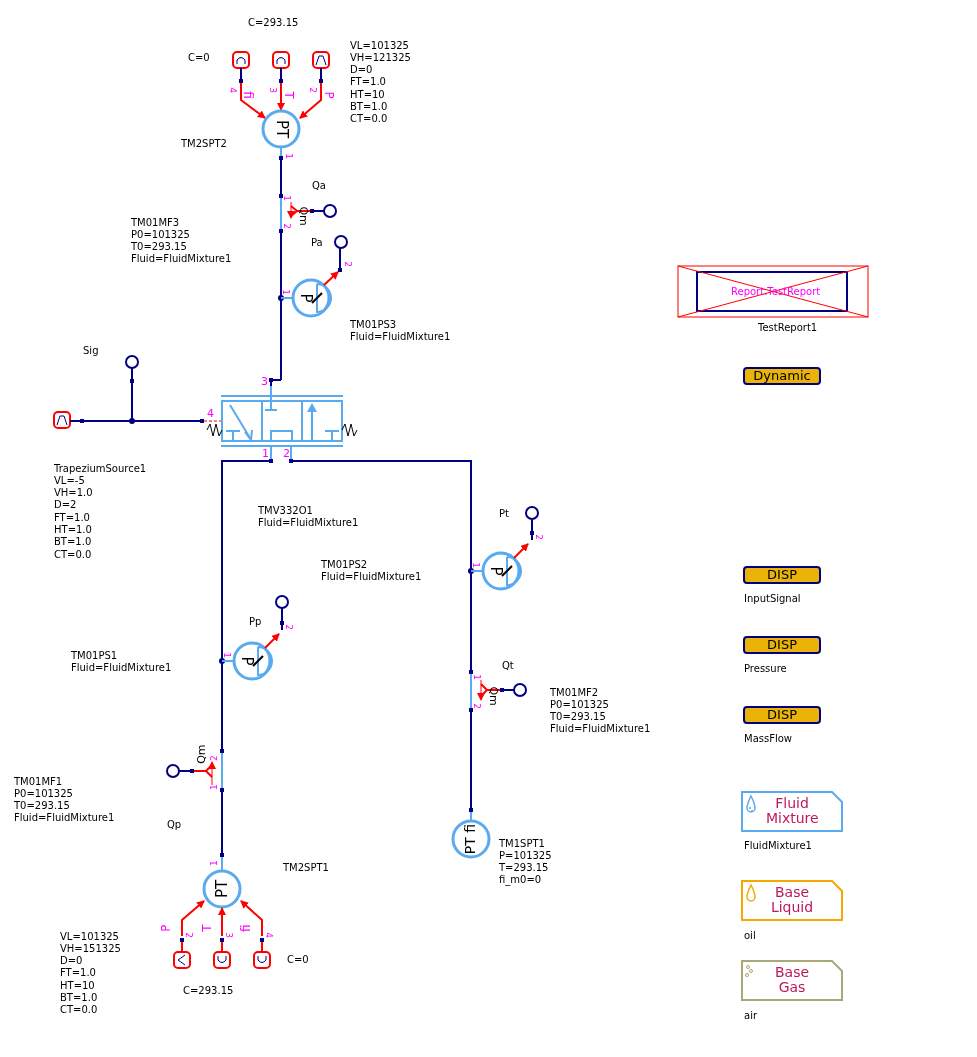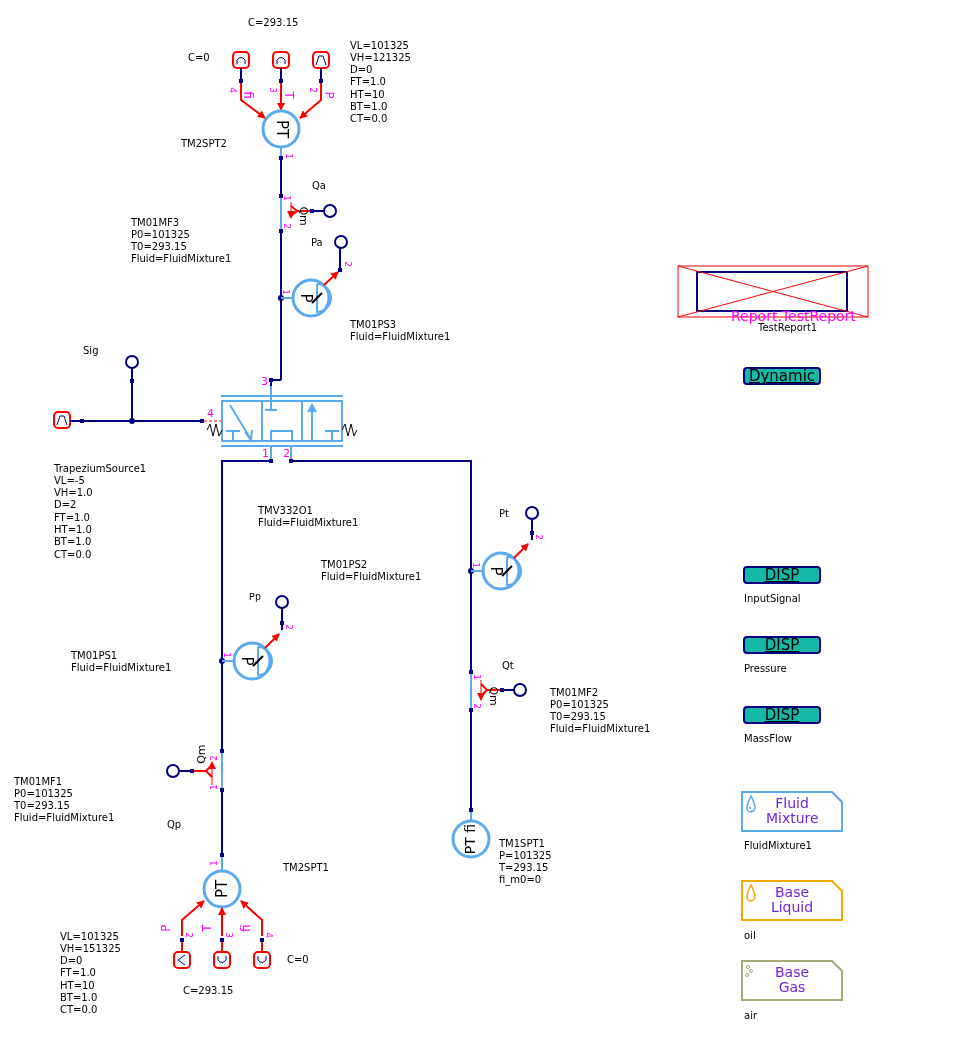--- a/index.html
+++ b/index.html
@@ -2,23 +2,23 @@
 <html><head>
 <meta charset="utf-8">
 <style>
   html, body { margin:0; padding:0; background:#ffffff; }
   #canvas { position:relative; width:977px; height:1057px; background:#ffffff; overflow:hidden;
     font-family:"DejaVu Sans", sans-serif; font-size:10px; color:#000; }
   svg#wires { position:absolute; left:0; top:0; }
   .lbl { position:absolute; font-family:"DejaVu Sans", sans-serif; font-size:10px; line-height:12.3px; color:#000; white-space:pre; }
   .mag { color:#ff00ff; }
   .dispbox { position:absolute; border:2px solid #000080; border-radius:4px; width:74px; height:14px;
-    font-size:15px; text-align:center; line-height:14px; background:#14b8a6;text-decoration:underline; }
+    font-size:13px; text-align:center; line-height:14px; background:#eab308; }
   .fluidbox { position:absolute; width:100px; height:40px; }
-  .fluidtxt { position:absolute; left:24px; top:2px; font-size:14px; line-height:15px; color:#6d28d9; text-align:center; width:52px; }
+  .fluidtxt { position:absolute; left:24px; top:2px; font-size:14px; line-height:15px; color:#be185d; text-align:center; width:52px; }
 </style>
 </head>
 <body>
 
 <div id="canvas">
 
 <svg id="wires" width="977" height="1057">
   <defs>
     <marker id="arr" markerWidth="8" markerHeight="8" refX="7" refY="4" orient="auto" markerUnits="userSpaceOnUse">
       <path d="M0,0 L8,4 L0,8 z" fill="#ff0000"></path>
@@ -270,21 +270,21 @@
 <div class="lbl" style="left:321px;top:534px;">
   <div>TM01PS2</div><div>Fluid=FluidMixture1</div>
 </div>
 <div class="lbl" style="left:499px;top:508px;">Pt</div>
 <div class="lbl mag" style="left:473px;top:559px;transform:rotate(90deg);font-size:9px;">1</div>
 <div class="lbl mag" style="left:536px;top:531px;transform:rotate(90deg);font-size:9px;">2</div>
 
 <div class="lbl" style="left:71px;top:625px;">
   <div>TM01PS1</div><div>Fluid=FluidMixture1</div>
 </div>
-<div class="lbl" style="left:249px;top:592px;font-family:Liberation Mono, monospace;">Pp</div>
+<div class="lbl" style="left:249px;top:616px;">Pp</div>
 <div class="lbl mag" style="left:224px;top:649px;transform:rotate(90deg);font-size:9px;">1</div>
 <div class="lbl mag" style="left:286px;top:621px;transform:rotate(90deg);font-size:9px;">2</div>
 
 <div class="lbl" style="left:550px;top:662px;">
   <div>TM01MF2</div><div>P0=101325</div><div>T0=293.15</div><div>Fluid=FluidMixture1</div>
 </div>
 <div class="lbl" style="left:502px;top:660px;">Qt</div>
 <div class="lbl" style="left:483px;top:690px;transform:rotate(90deg);font-size:11px;">Qm</div>
 <div class="lbl mag" style="left:474px;top:671px;transform:rotate(90deg);font-size:9px;">1</div>
 <div class="lbl mag" style="left:474px;top:700px;transform:rotate(90deg);font-size:9px;">2</div>
@@ -308,21 +308,21 @@
 <div class="lbl" style="left:287px;top:954px;">C=0</div>
 <div class="lbl" style="left:183px;top:985px;">C=293.15</div>
 <div class="lbl mag" style="left:163px;top:922px;transform:rotate(-90deg);font-size:12px;">P</div>
 <div class="lbl mag" style="left:203px;top:922px;transform:rotate(-90deg);font-size:12px;">T</div>
 <div class="lbl mag" style="left:242px;top:922px;transform:rotate(-90deg);font-size:12px;">fi</div>
 <div class="lbl mag" style="left:186px;top:929px;transform:rotate(90deg);font-size:9px;">2</div>
 <div class="lbl mag" style="left:226px;top:929px;transform:rotate(90deg);font-size:9px;">3</div>
 <div class="lbl mag" style="left:266px;top:929px;transform:rotate(90deg);font-size:9px;">4</div>
 <div class="lbl mag" style="left:211px;top:857px;transform:rotate(-90deg);font-size:9px;">1</div>
 
-<div class="lbl mag" style="left:731px;top:286px;font-size:14px;margin-top:24px;">Report.TestReport</div>
+<div class="lbl mag" style="left:731px;top:286px;font-size:10px;">Report.TestReport</div>
 <div class="lbl" style="left:758px;top:322px;">TestReport1</div>
 
 <div class="dispbox" style="left:743px;top:367px;">Dynamic</div>
 
 <div class="dispbox" style="left:743px;top:566px;">DISP</div>
 <div class="lbl" style="left:744px;top:593px;text-align:right;">InputSignal</div>
 <div class="dispbox" style="left:743px;top:636px;">DISP</div>
 <div class="lbl" style="left:744px;top:663px;">Pressure</div>
 <div class="dispbox" style="left:743px;top:706px;">DISP</div>
 <div class="lbl" style="left:744px;top:733px;">MassFlow</div>

